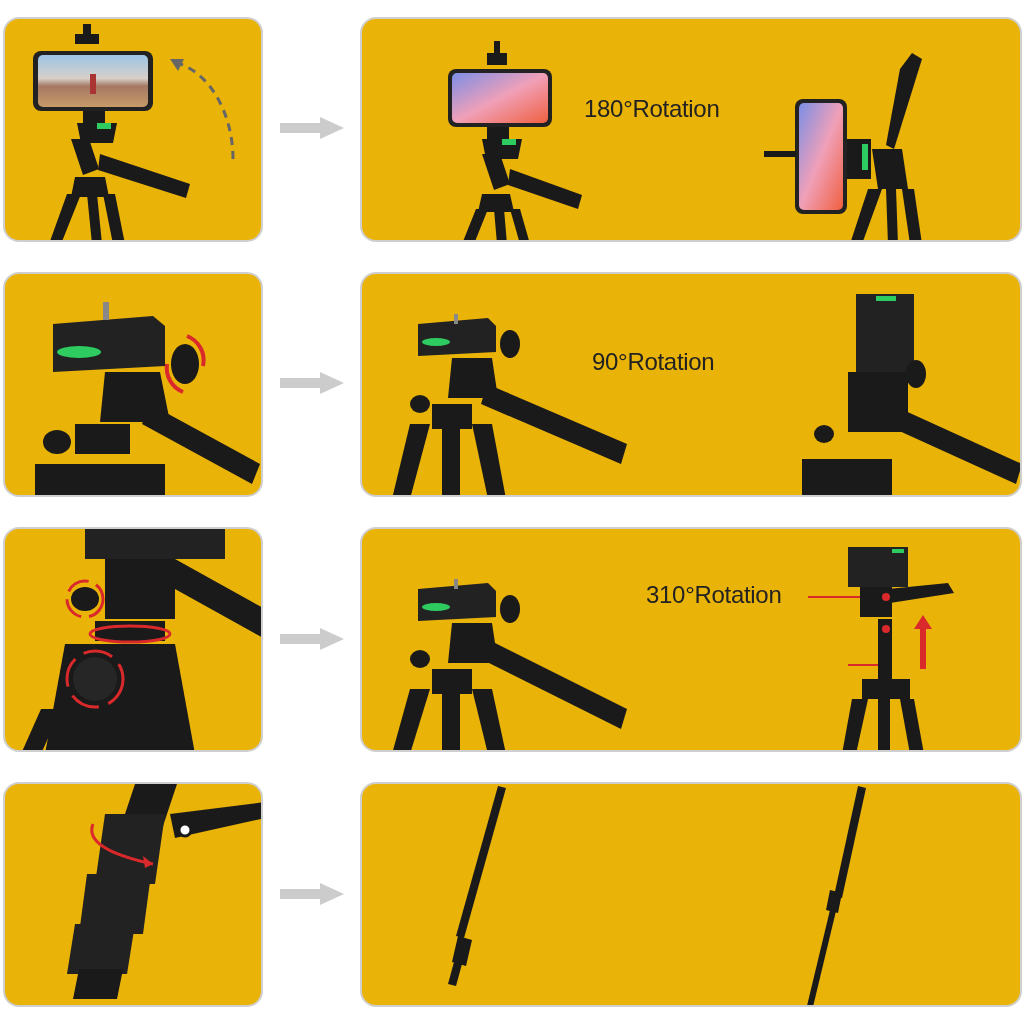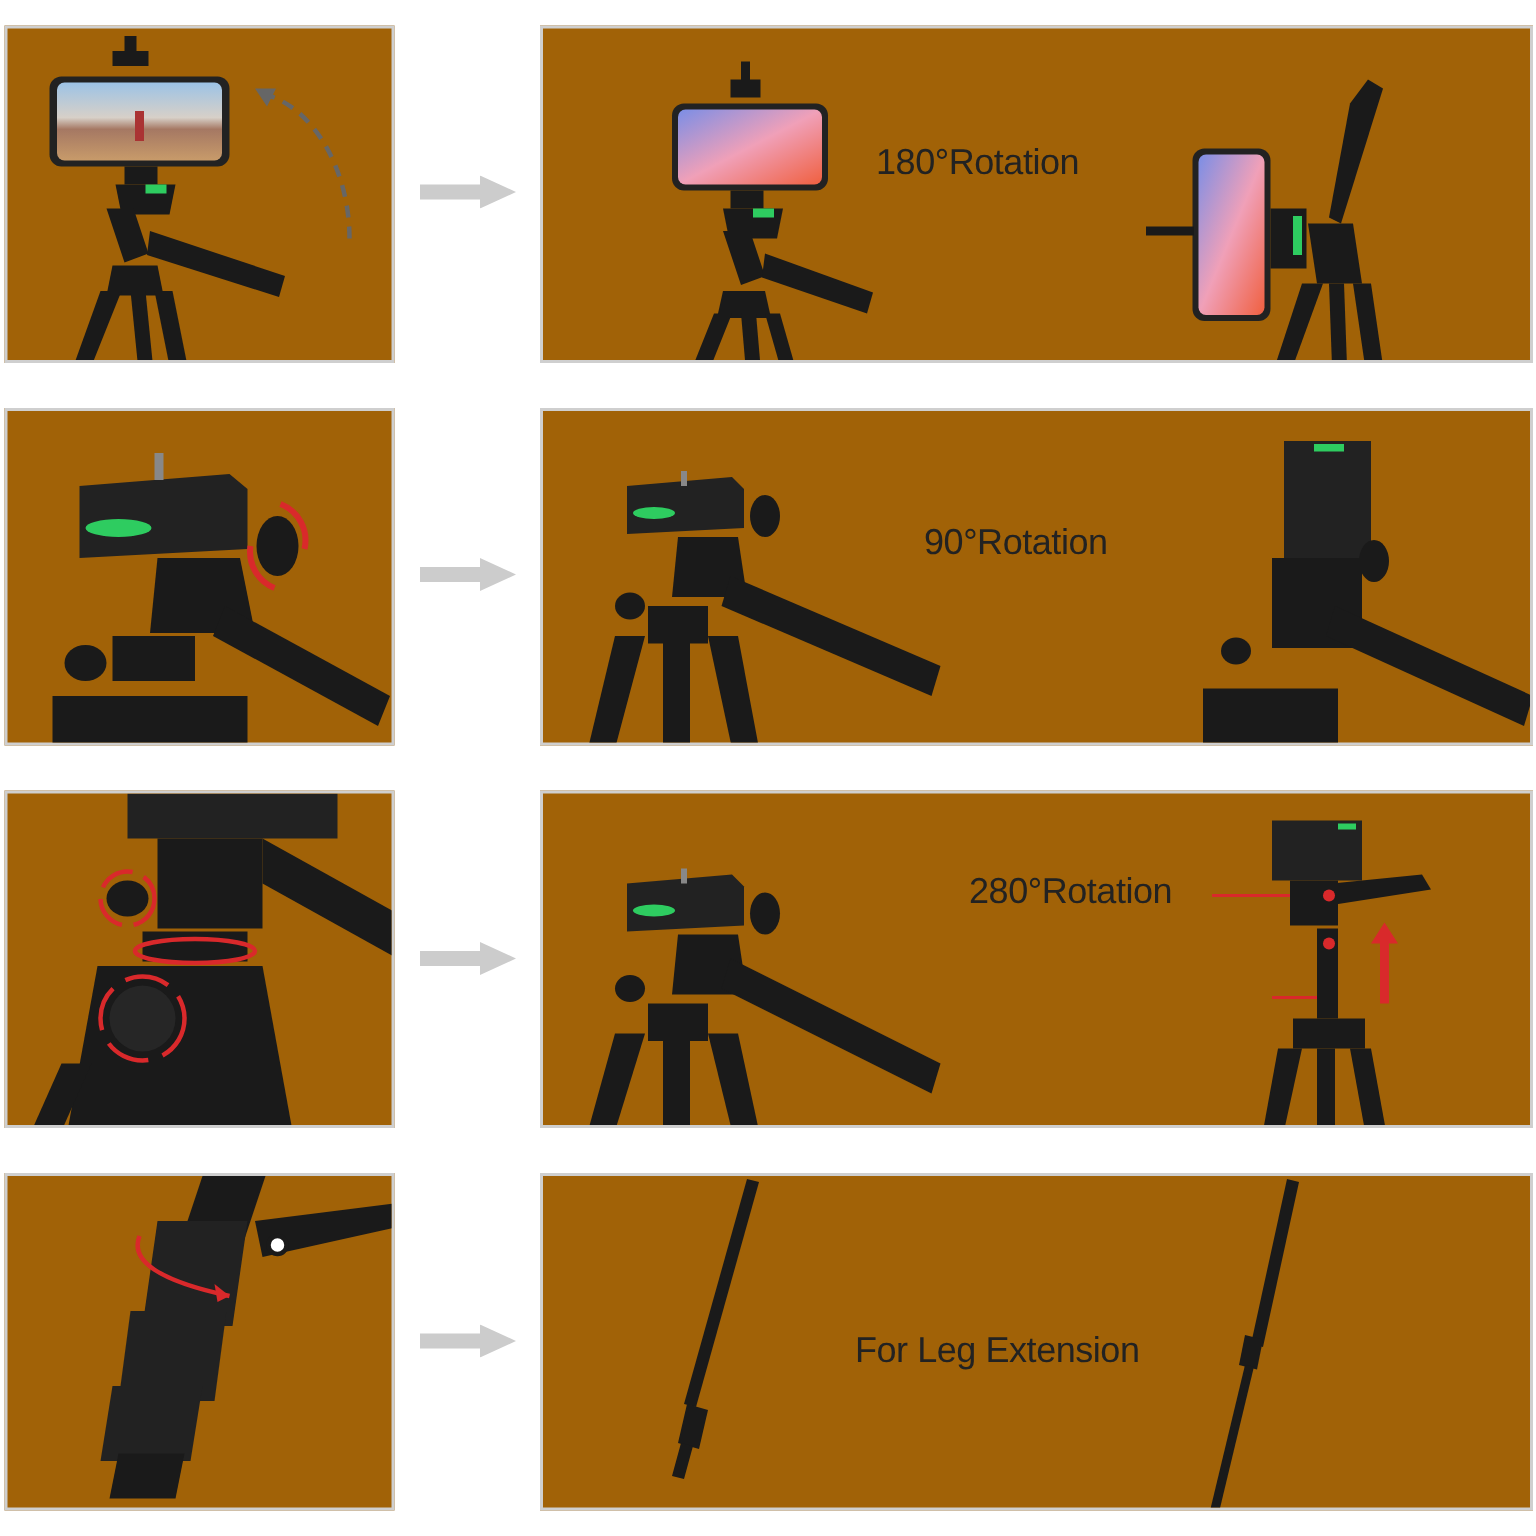--- a/index.html
+++ b/index.html
@@ -1,17 +1,17 @@
 <!DOCTYPE html>
 <html><head>
 <meta charset="utf-8">
 <style>
   html,body{margin:0;padding:0;background:#fff;}
   body{width:1024px;height:1024px;position:relative;overflow:hidden;font-family:"Liberation Sans",sans-serif;}
-  .panel{position:absolute;border:2px solid #cfcfcf;border-radius:0;background:#a16207;box-sizing:border-box;overflow:hidden;}
+  .panel{position:absolute;border:2px solid #cfcfcf;border-radius:16px;background:#eab308;box-sizing:border-box;overflow:hidden;}
   .left{left:3px;width:260px;height:225px;}
   .right{left:360px;width:662px;height:225px;}
   .arrow{position:absolute;left:280px;width:64px;height:22px;}
   .label{position:absolute;color:#222;font-size:24px;white-space:nowrap;letter-spacing:-0.3px;}
   .ill{position:absolute;}
   svg{display:block;}
 </style>
 </head>
 <body>
 
@@ -109,21 +109,21 @@
     <ellipse cx="44" cy="68" rx="14" ry="4" fill="#2ecc60"></ellipse>
     <ellipse cx="118" cy="70" rx="10" ry="14" fill="#1a1a1a"></ellipse>
     <path d="M60 84 h40 l6 40 h-50z" fill="#1a1a1a"></path>
     <path d="M95 110 l140 60 l-6 20 l-140 -60z" fill="#1a1a1a"></path>
     <ellipse cx="28" cy="130" rx="10" ry="9" fill="#1a1a1a"></ellipse>
     <path d="M40 130 h40 v25 h-40z" fill="#1a1a1a"></path>
     <path d="M18 150 h20 l-20 75 h-18z" fill="#1a1a1a"></path>
     <path d="M50 150 h18 l0 75 h-18z" fill="#1a1a1a"></path>
     <path d="M80 150 h20 l14 75 h-18z" fill="#1a1a1a"></path>
   </svg>
-  <div class="label" style="left:254px;top:74px;">90°Rotation</div>
+  <div class="label" style="left:230px;top:74px;">90°Rotation</div>
   <svg class="ill" style="left:430px;top:0;" width="232" height="225">
     <path d="M64 20 h58 v80 h-58z" fill="#222"></path>
     <rect x="84" y="22" width="20" height="5" fill="#2ecc60"></rect>
     <ellipse cx="124" cy="100" rx="10" ry="14" fill="#1a1a1a"></ellipse>
     <path d="M56 98 h60 v60 h-60z" fill="#1a1a1a"></path>
     <path d="M98 130 l132 60 l-6 20 l-132 -60z" fill="#1a1a1a"></path>
     <ellipse cx="32" cy="160" rx="10" ry="9" fill="#1a1a1a"></ellipse>
     <path d="M10 185 h90 v40 h-90z" fill="#1a1a1a"></path>
   </svg>
 </div>
@@ -153,21 +153,21 @@
     <ellipse cx="44" cy="78" rx="14" ry="4" fill="#2ecc60"></ellipse>
     <ellipse cx="118" cy="80" rx="10" ry="14" fill="#1a1a1a"></ellipse>
     <path d="M60 94 h40 l6 40 h-50z" fill="#1a1a1a"></path>
     <path d="M95 110 l140 70 l-6 20 l-140 -70z" fill="#1a1a1a"></path>
     <ellipse cx="28" cy="130" rx="10" ry="9" fill="#1a1a1a"></ellipse>
     <path d="M40 140 h40 v25 h-40z" fill="#1a1a1a"></path>
     <path d="M18 160 h20 l-20 65 h-18z" fill="#1a1a1a"></path>
     <path d="M50 160 h18 l0 65 h-18z" fill="#1a1a1a"></path>
     <path d="M80 160 h20 l14 65 h-18z" fill="#1a1a1a"></path>
   </svg>
-  <div class="label" style="left:284px;top:52px;">280°Rotation</div>
+  <div class="label" style="left:284px;top:52px;">310°Rotation</div>
   <svg class="ill" style="left:440px;top:0;" width="222" height="225">
     <line x1="6" y1="68" x2="84" y2="68" stroke="#d9292b" stroke-width="2"></line>
     <line x1="46" y1="136" x2="84" y2="136" stroke="#d9292b" stroke-width="2"></line>
     <line x1="84" y1="90" x2="84" y2="136" stroke="#d9292b" stroke-width="2"></line>
     <path d="M46 18 h60 v40 h-60z" fill="#222"></path>
     <rect x="90" y="20" width="12" height="4" fill="#2ecc60"></rect>
     <path d="M86 60 l60 -6 l6 10 l-64 10z" fill="#1a1a1a"></path>
     <path d="M58 58 h32 v30 h-32z" fill="#1a1a1a"></path>
     <circle cx="84" cy="68" r="4" fill="#d9292b"></circle>
     <rect x="76" y="90" width="14" height="60" fill="#1a1a1a"></rect>
@@ -195,19 +195,18 @@
 </div>
 <svg class="arrow" style="top:883px;" viewBox="0 0 64 22">
     <path d="M0 6 h40 v-6 l24 11 l-24 11 v-6 h-40z" fill="#ccc"></path>
   </svg>
 <div class="panel right" style="top:782px;">
   <svg class="ill" style="left:40px;top:0;" width="120" height="225">
     <path d="M96 2 l8 2 l-42 150 l-8 -2z" fill="#1a1a1a"></path>
     <path d="M56 152 l14 4 l-6 26 l-14 -4z" fill="#1a1a1a"></path>
     <path d="M52 178 l8 2 l-6 22 l-8 -2z" fill="#1a1a1a"></path>
   </svg>
-  <div class="label" style="left:208px;top:103px;">For Leg Extension</div>
   <svg class="ill" style="left:430px;top:0;" width="120" height="225">
     <path d="M66 2 l8 2 l-24 110 l-8 -2z" fill="#1a1a1a"></path>
     <path d="M38 106 l12 3 l-4 20 l-12 -3z" fill="#1a1a1a"></path>
     <path d="M38 126 l6 1 l-24 100 l-6 -1z" fill="#1a1a1a"></path>
   </svg>
 </div>
 
 </body></html>

